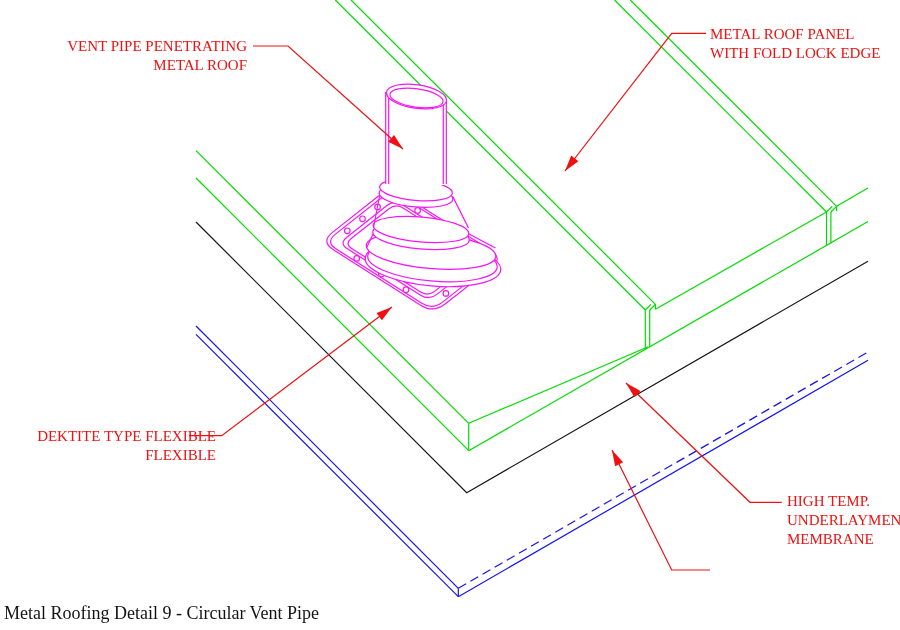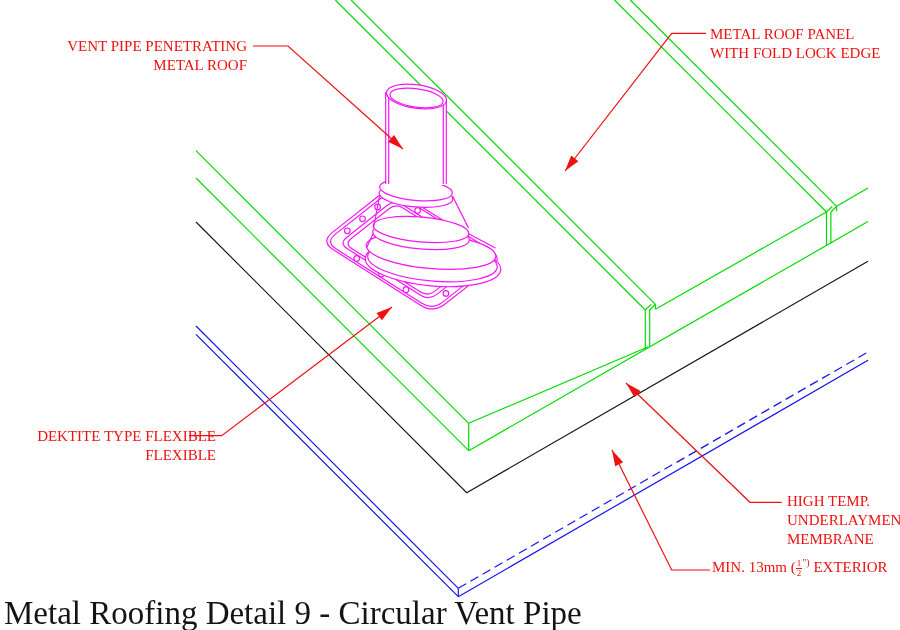--- a/index.html
+++ b/index.html
@@ -15,21 +15,21 @@
   .ta-r{text-align:right;}
   .frac{
     display:inline-block;vertical-align:-4px;text-align:center;
     font-size:9px;line-height:1.0;font-weight:400;
   }
   .frac .num{display:block;border-bottom:1px solid currentColor;padding:0 1px;}
   .frac .den{display:block;}
   .inch{font-size:10px;vertical-align:6px;}
   #title{
     position:absolute;left:4px;top:600px;color:var(--title-black,#141414);
-    font-size:33px;line-height:26px;white-space:nowrap;
+    font-size:18px;line-height:26px;white-space:nowrap;
   }
   
   .g{stroke:var(--panel-green,#00e000);stroke-width:1.2;fill:none;}
   .k{stroke:var(--membrane-black,#141414);stroke-width:1.2;fill:none;}
   .b{stroke:var(--deck-blue,#1414f0);stroke-width:1.2;fill:none;}
   .b.dash{stroke-dasharray:9 5;}
   .m{stroke:var(--flashing-magenta,#ff14ff);stroke-width:1.2;fill:none;}
   .mf{stroke:var(--flashing-magenta,#ff14ff);stroke-width:1.2;fill:#fff;}
   .wf{fill:#fff;stroke:none;}
   .r{stroke:var(--annotation-red,#f01010);stroke-width:1.2;fill:none;}
@@ -171,18 +171,17 @@
     <div>FLEXIBLE</div>
   </div>
 
   <div class="cad-label" style="left:787px;top:492px;">
     <div>HIGH TEMP.</div>
     <div>UNDERLAYMENT</div>
     <div>MEMBRANE</div>
   </div>
 
   <div class="cad-label" style="left:712px;top:553px;">
-    <div><span>MIN. 13mm (</span><span class="frac"><span class="num">1</span><span class="den">2</span></span><span class="inch">")</span><span> EXTERIOR</span></div>
   </div>
 
   <div id="title">Metal Roofing Detail 9 - Circular Vent Pipe</div>
 
 </div>
 
 </body></html>

